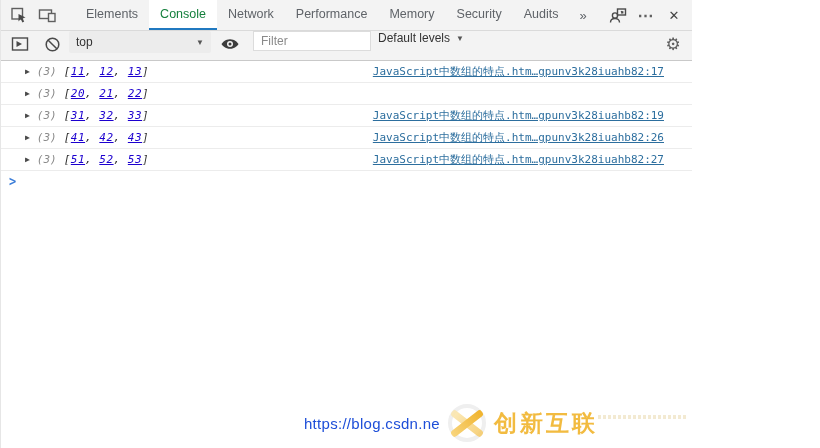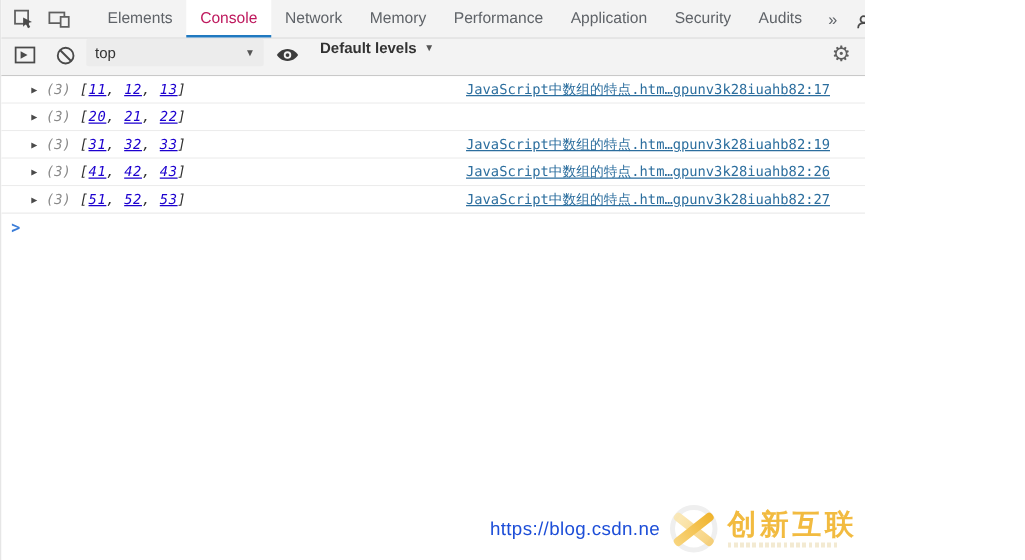--- a/index.html
+++ b/index.html
@@ -18,21 +18,21 @@
     display:flex; align-items:center; justify-content:center;
     width:28px; height:100%; cursor:pointer; color:#5f5f5f;
   }
   .tabbar-left { display:flex; align-items:center; padding-left:4px; margin-right:14px; }
   .tabs { display:flex; align-items:stretch; }
   .tab {
     display:flex; align-items:center; padding:0 11px; cursor:pointer;
     border-bottom:2px solid transparent;
   }
   .tab.active {
-    background:#ffffff; color:#be185d; border-bottom:2px solid var(--accent,#2079c0);
+    background:#ffffff; color:#15803d; border-bottom:2px solid var(--accent,#2079c0);
   }
   .tab-overflow { display:flex; align-items:center; padding:0 10px; font-size:13px; cursor:pointer; }
   .tabbar-right { display:flex; align-items:center; margin-left:auto; padding-right:4px; }
   .glyph-more { font-size:16px; font-weight:bold; letter-spacing:1px; }
   .glyph-close { font-size:13px; color:#444; }
   
   .toolbar {
     display:flex; align-items:flex-start; height:30px; background:#f3f3f3;
     border-bottom:1px solid #c9c9c9; padding:0 6px; font-size:12px; color:#333;
   }
@@ -43,21 +43,21 @@
     background:#ececec; border-radius:2px; cursor:pointer; color:#333;
   }
   .dd-arrow { font-size:8px; color:#555; }
   .filter-input {
     width:118px; height:20px; margin-left:10px; padding:2px 7px;
     border:1px solid #dcdcdc; background:#fff; font-size:12px;
     font-family:"Liberation Sans", sans-serif; color:#333; outline:none;
   }
   .filter-input::placeholder { color:#8a8a8a; }
   .levels {
-    display:flex; align-items:center; gap:6px; margin-left:13px; cursor:pointer; color:#333;font-weight:bold;
+    display:flex; align-items:center; gap:6px; margin-left:7px; cursor:pointer; color:#333;
   }
   .toolbar-spacer { flex:1; }
   .gear { font-family:"DejaVu Sans", sans-serif; font-size:17px; color:#5f5f5f; }
   
   .console-area { font-family:"DejaVu Sans Mono","Liberation Mono",monospace; font-size:11px; }
   .msg {
     display:flex; align-items:center; height:22px; padding:0 28px 0 24px;
     border-bottom:1px solid #ececec; background:#fff;
   }
   .arrow { font-size:8px; color:#4a4a4a; margin-right:7px; cursor:pointer; }
@@ -79,21 +79,21 @@
   .wm-url { color:#1d4ed8; font-size:15px; letter-spacing:0.3px; }
   .wm-logo {
     position:relative; width:38px; height:38px; border-radius:50%;
     border:4px solid #efefef; flex:0 0 auto;
   }
   .wm-logo .xbar1, .wm-logo .xbar2 {
     position:absolute; left:-4px; top:12px; width:38px; height:7px; border-radius:3px;
   }
   .wm-logo .xbar1 { background:linear-gradient(90deg,#f8d57e,#f0b32c); transform:rotate(-38deg); }
   .wm-logo .xbar2 { background:linear-gradient(90deg,#fbe7b0,#f5c862); transform:rotate(38deg); opacity:0.85; }
-  .wm-brand { display:flex; flex-direction:column; align-items:flex-start; }
+  .wm-brand { display:flex; flex-direction:row; align-items:flex-start; }
   .wm-brand-text {
     font-size:23px; font-weight:bold; color:var(--brand_gold,#f2bb40); letter-spacing:3px; line-height:1;
   }
   .wm-tagline {
     margin-top:3px; width:88px; height:4px;
     background:repeating-linear-gradient(90deg,#f3ead2 0 3px, transparent 3px 5px);
   }
   svg { display:block; }
 </style>
 </head>
@@ -121,27 +121,24 @@
         <div class="tab">
     <span>Elements</span>
   </div>
         <div class="tab active">
     <span>Console</span>
   </div>
         <div class="tab">
     <span>Network</span>
   </div>
         <div class="tab">
+    <span>Performance</span>
+  </div>
+        <div class="tab">
     <span>Memory</span>
-  </div>
-        <div class="tab">
-    <span>Performance</span>
-  </div>
-        <div class="tab">
-    <span>Application</span>
   </div>
         <div class="tab">
     <span>Security</span>
   </div>
         <div class="tab">
     <span>Audits</span>
   </div>
       </div>
     <div class="tab-overflow">»</div>
 
@@ -176,20 +173,21 @@
       <span>top</span>
       <span class="dd-arrow">▼</span>
     </div>
     <span class="icon-btn" style="margin-left:6px;">
       <svg width="20" height="16" viewBox="0 0 20 16">
         <path d="M10 3.2 C14.5 3.2 17.6 6.4 18.5 8 C17.6 9.6 14.5 12.8 10 12.8 C5.5 12.8 2.4 9.6 1.5 8 C2.4 6.4 5.5 3.2 10 3.2 Z" fill="#3c3c3c"></path>
         <circle cx="10" cy="8" r="3" fill="#f3f3f3"></circle>
         <circle cx="10" cy="8" r="1.5" fill="#3c3c3c"></circle>
       </svg>
     </span>
+    <input class="filter-input" type="text" placeholder="Filter" style="">
     <div class="levels">
       <span>Default levels</span>
       <span class="dd-arrow">▼</span>
     </div>
     <div class="toolbar-spacer"></div>
     <span class="icon-btn gear">⚙</span>
   </div>
 
   <div class="console-area">
       <div class="msg">

